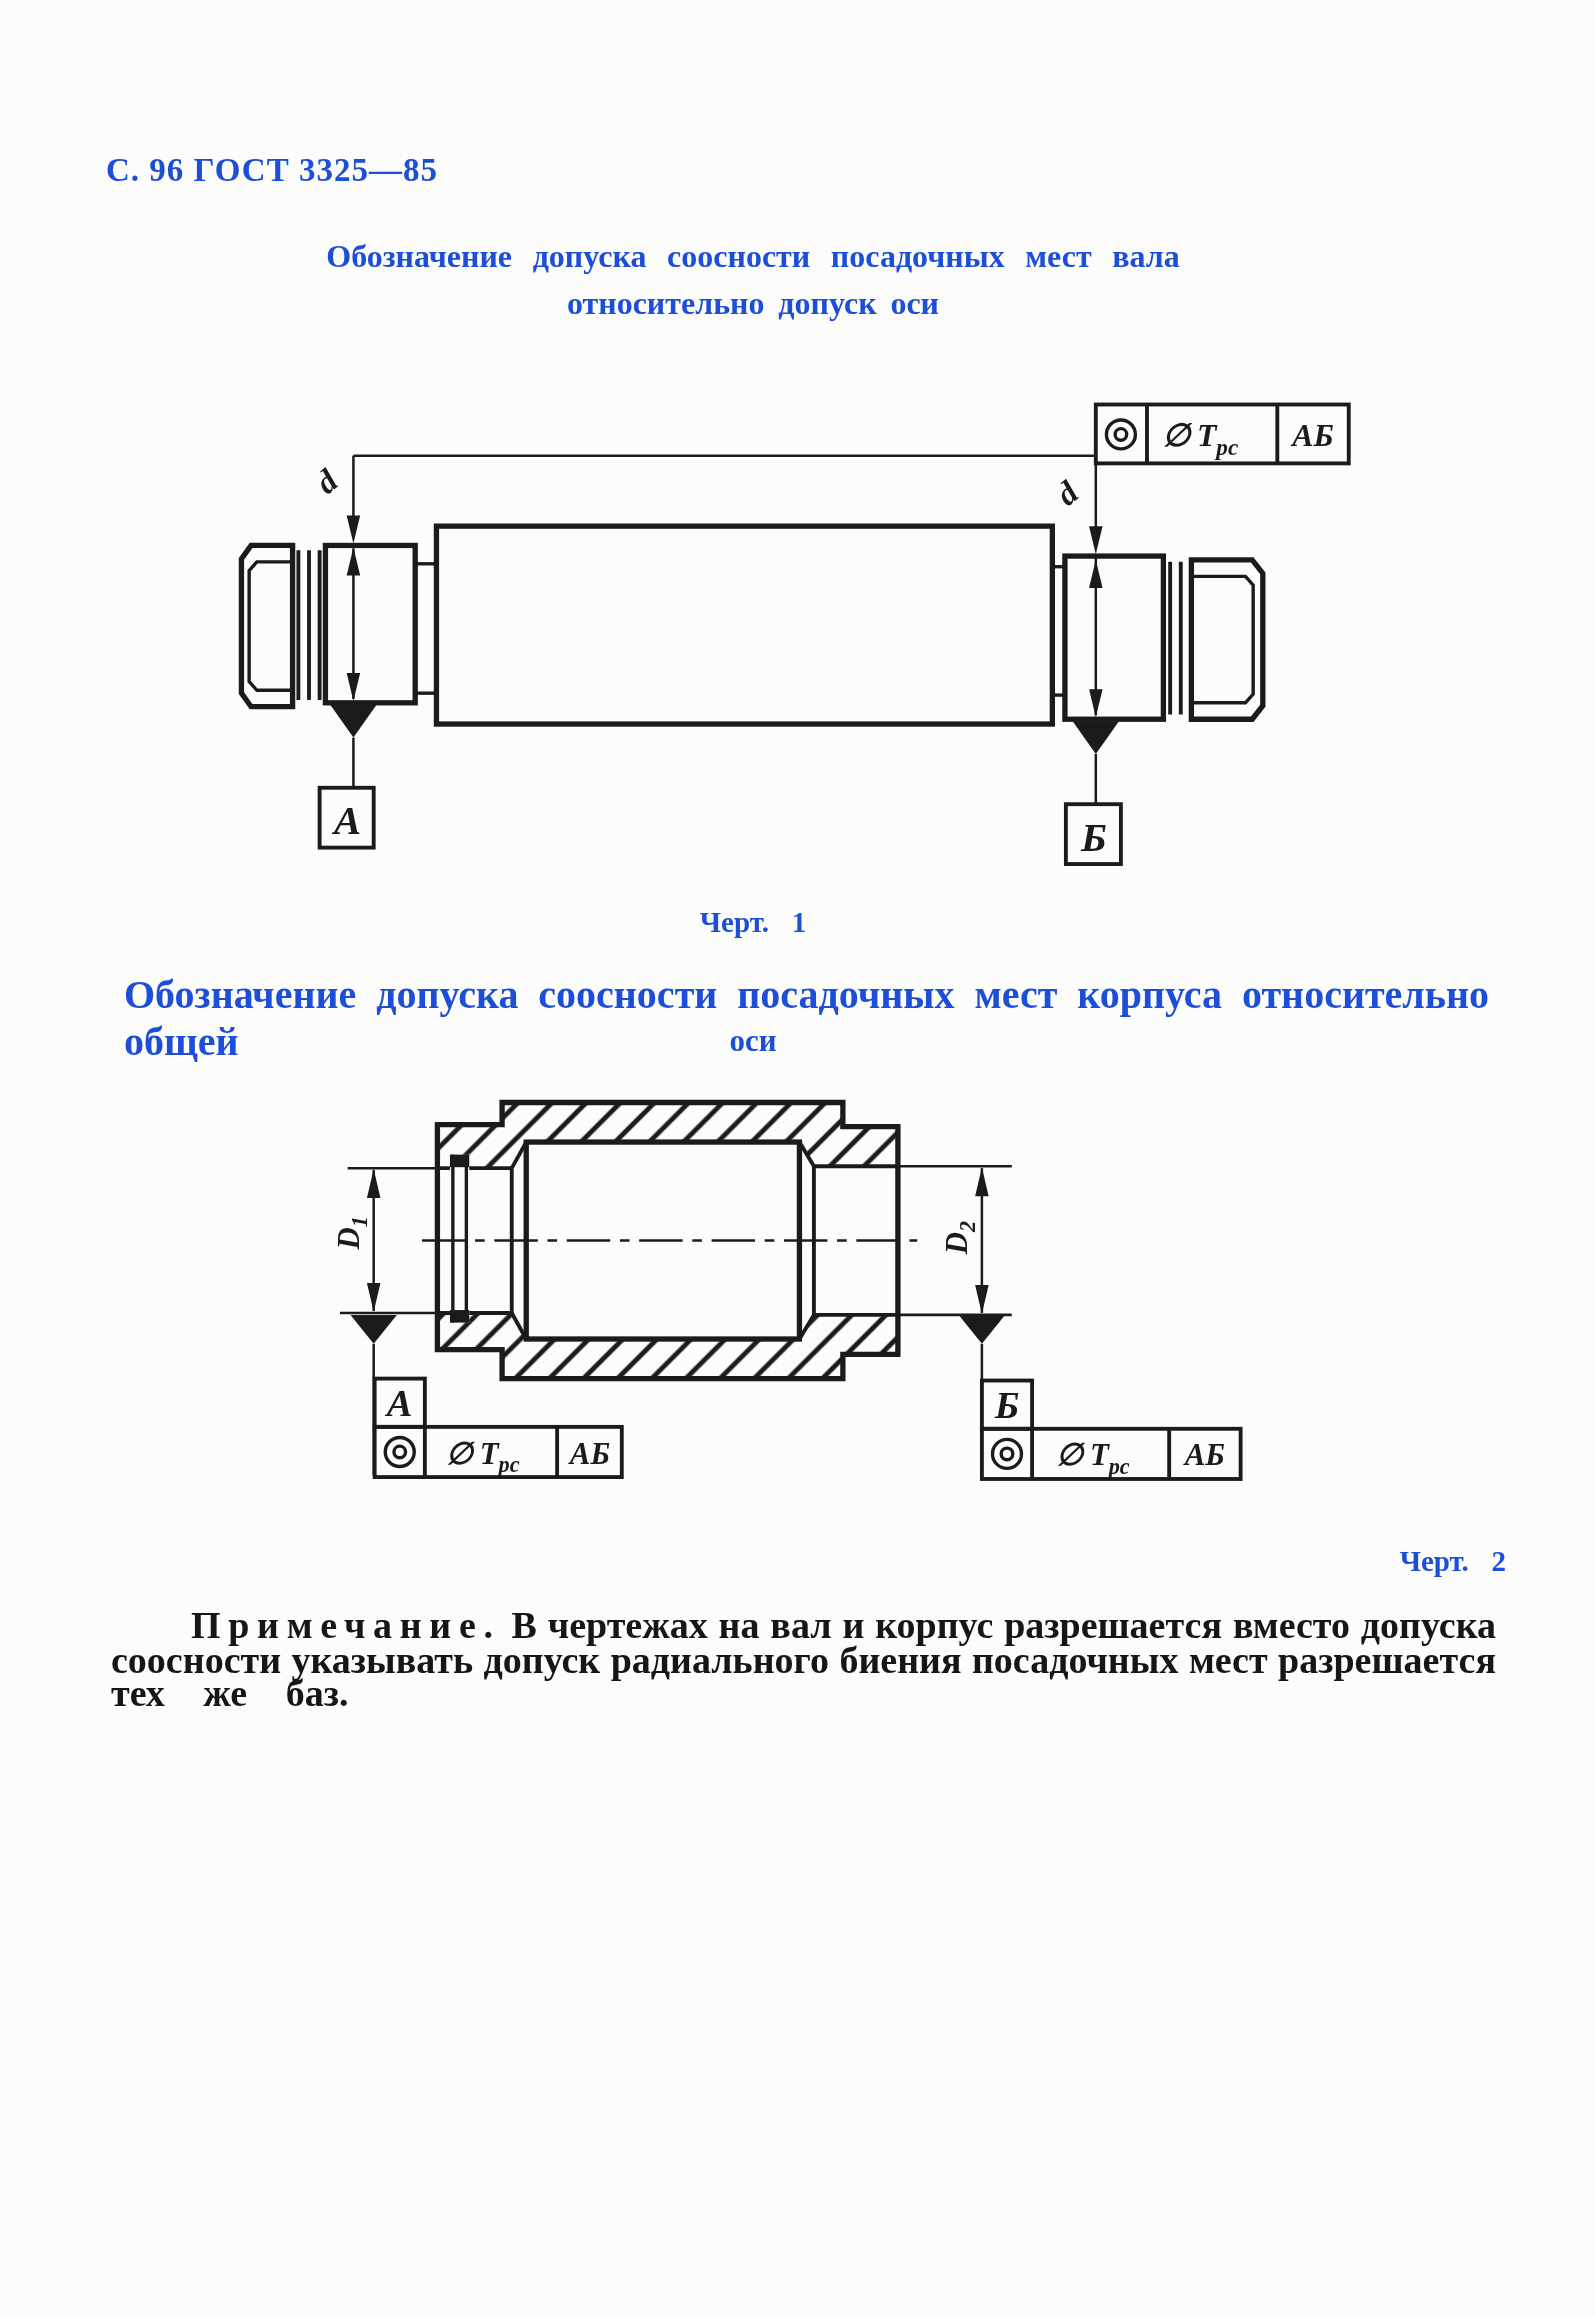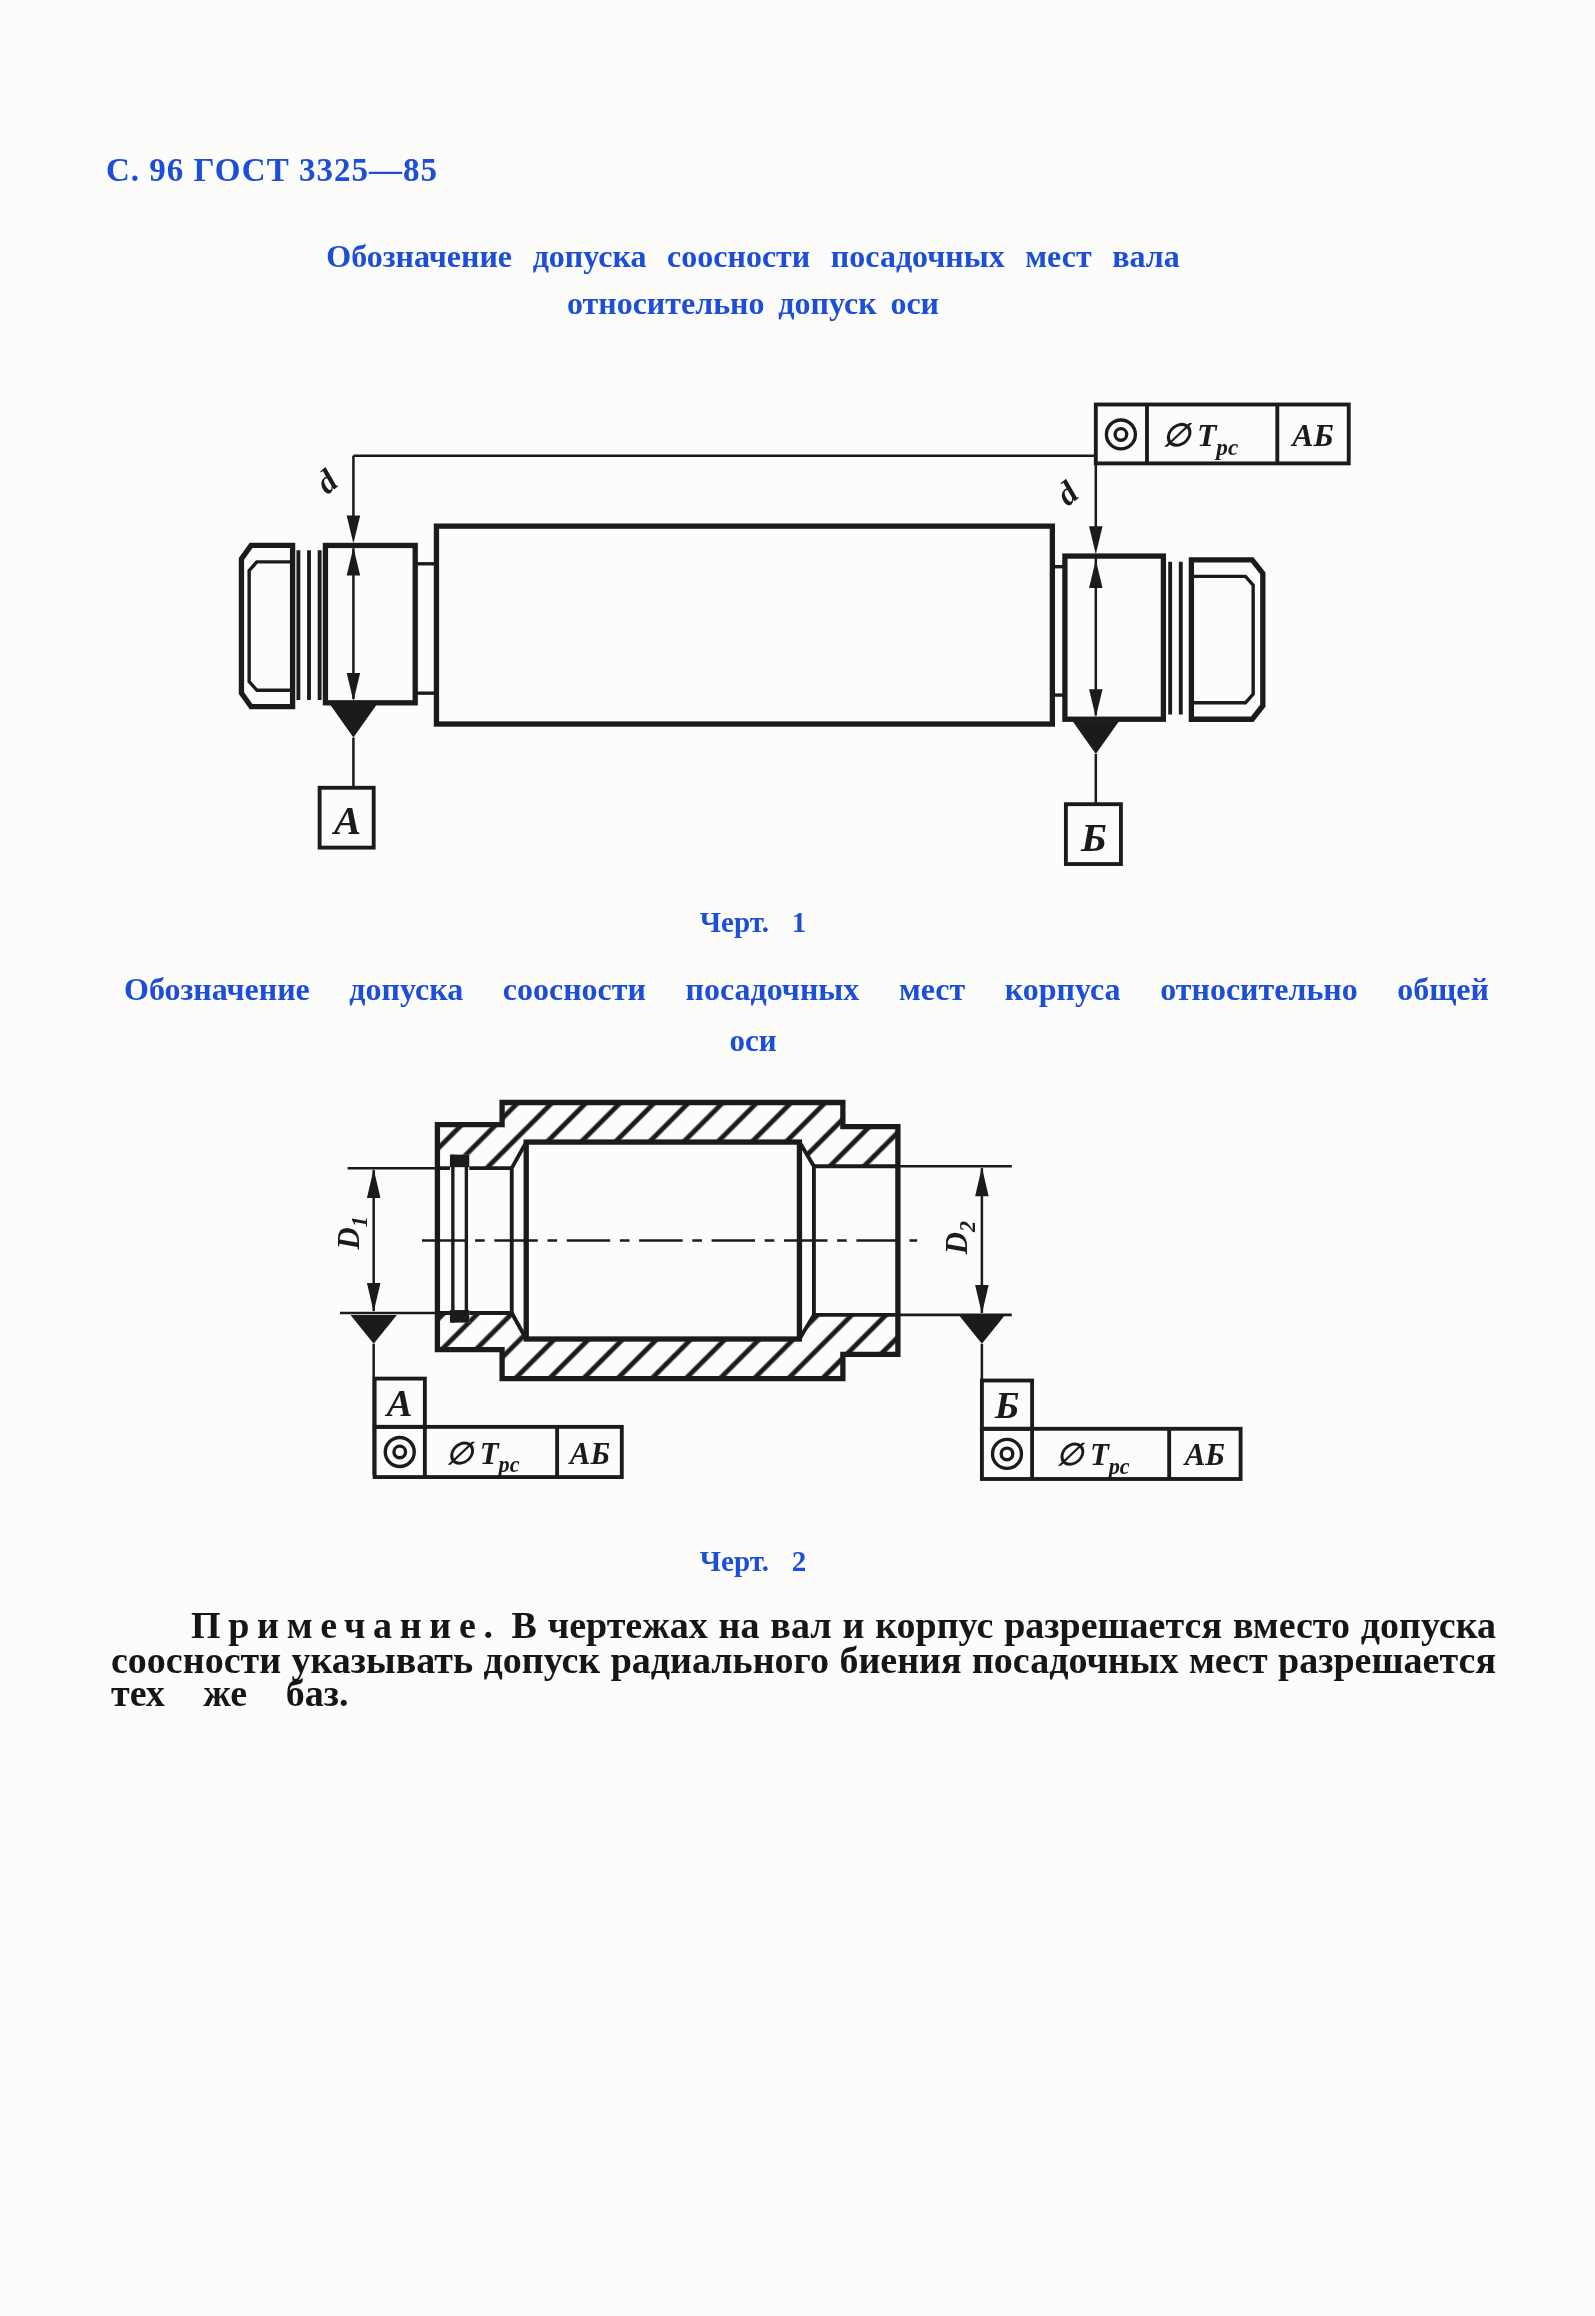--- a/index.html
+++ b/index.html
@@ -15,25 +15,25 @@
     font-weight:bold;
     white-space:nowrap;
     color:#1d4ed8;
   }
   .center-line{left:0;width:1506px;text-align:center;}
   #header-text{left:106px;top:152px;font-size:33px;letter-spacing:1px;}
   #fig1-title-line1{top:238px;font-size:32px;word-spacing:12.6px;}
   #fig1-title-line2{top:285px;font-size:32px;word-spacing:5.8px;}
   #fig1-caption{top:906px;font-size:29px;word-spacing:15.4px;}
   #fig2-title-line1{
-    left:124px;top:971px;width:1365px;font-size:32px;
+    left:124px;top:971px;width:1365px;font-size:40px;
     text-align:justify;text-align-last:justify;white-space:normal;
   }
   #fig2-title-line2{top:1023px;font-size:31px;}
-  #fig2-caption{top:1545px;font-size:29px;word-spacing:15.4px;}
+  #fig2-caption{top:1545px;font-size:29px;word-spacing:15.4px;text-align:right;}
   .note-line{
     left:111px;width:1385px;font-size:38px;font-weight:bold;
     white-space:normal;color:#161616;
   }
   .jlast{text-align:justify;text-align-last:justify;}
   #note-line1{top:1603px;text-indent:80px;}
   #note-line2{top:1638px;}
   #note-line3{top:1671px;word-spacing:29px;}
   .spaced{letter-spacing:7.7px;}
   svg text{

